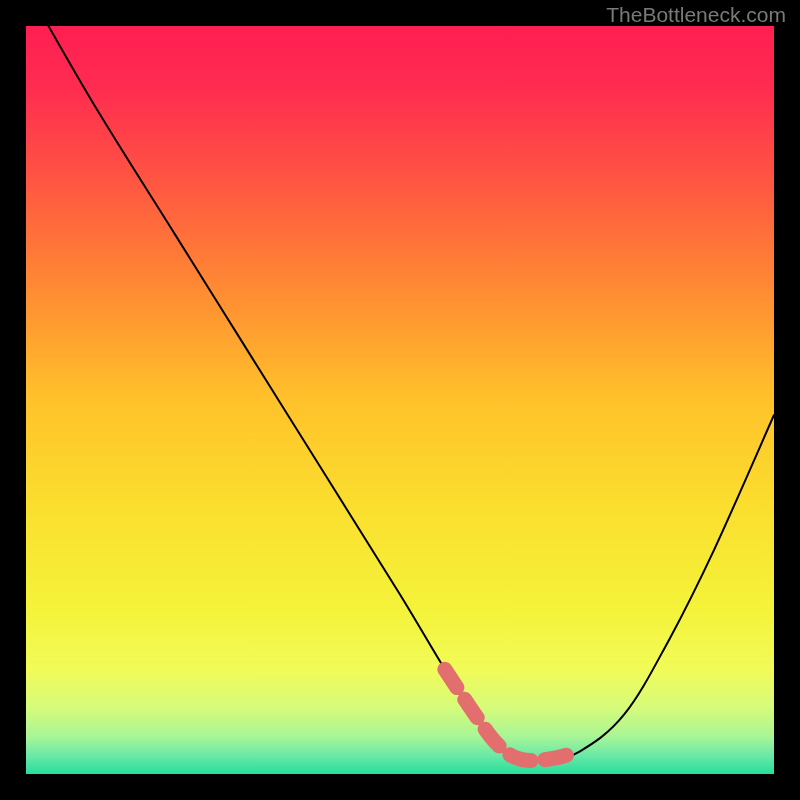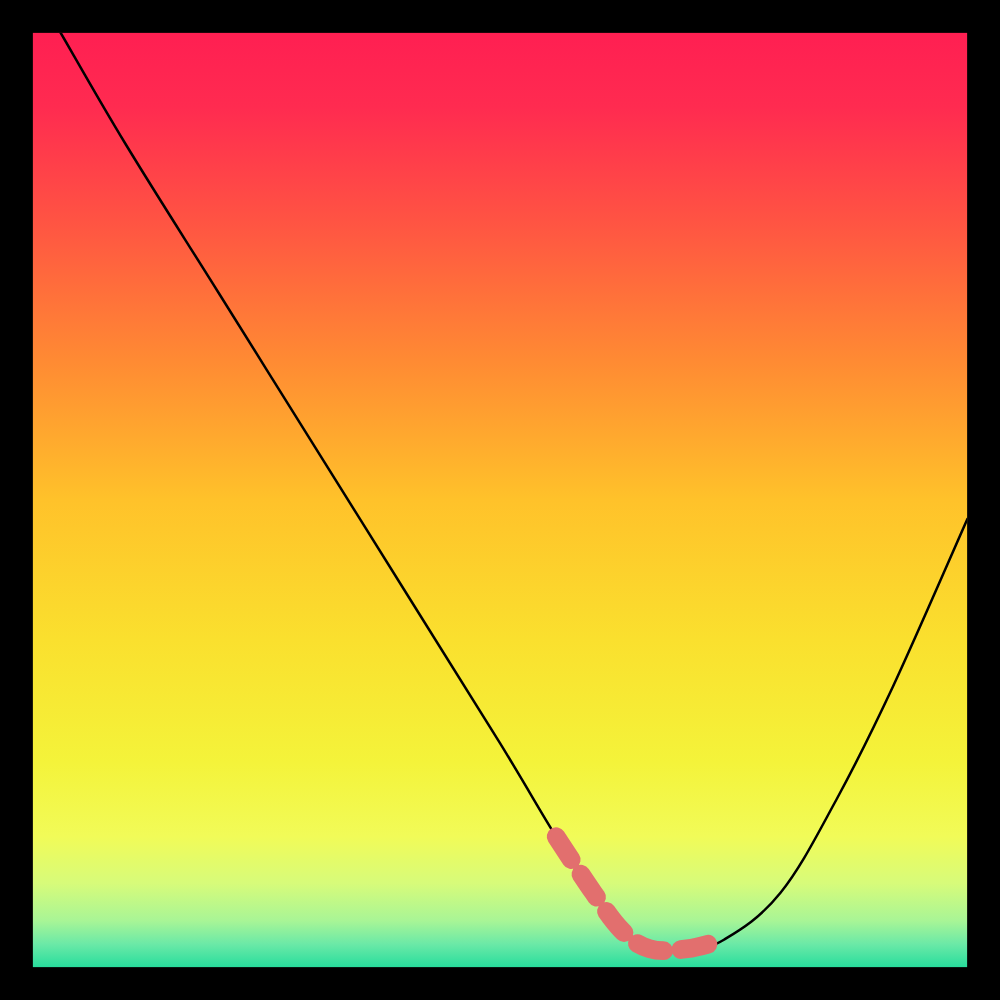--- a/index.html
+++ b/index.html
@@ -71,13 +71,14 @@
             <stop offset="100%" stop-color="#27dd9c"></stop>
           </linearGradient>
       </defs>
       <rect x="0" y="0" width="748" height="748" fill="url(#bg)"></rect>
     </svg>
     <svg class="curve" viewBox="0 0 748 748" preserveAspectRatio="none">
       <path id="curve-path" d="M 22.4 0.0 C 31.9 16.2, 51.9 52.1, 74.8 89.8 C 97.7 127.5, 122.7 166.4, 149.6 209.4 C 176.5 252.5, 197.5 286.0, 224.4 329.1 C 251.3 372.2, 272.3 405.7, 299.2 448.8 C 326.1 491.9, 352.5 533.5, 374.0 568.5 C 395.5 603.5, 405.4 621.7, 418.9 643.3 C 432.3 664.8, 439.4 674.7, 448.8 688.2 C 458.2 701.6, 463.2 710.0, 471.2 718.1 C 479.3 726.2, 484.3 730.3, 493.7 733.0 C 503.1 735.7, 512.8 734.4, 523.6 733.0 C 534.4 731.7, 540.1 733.6, 553.5 725.6 C 567.0 717.5, 582.2 708.4, 598.4 688.2 C 614.6 668.0, 627.1 643.0, 643.3 613.4 C 659.4 583.7, 669.3 564.0, 688.2 523.6 C 707.0 483.2, 737.2 413.2, 748.0 389.0" fill="none" stroke="#000" stroke-width="2" stroke-linecap="round" stroke-linejoin="round"></path>
       <path id="highlight-path" d="M 418.9 643.3 C 424.3 651.4, 439.4 674.7, 448.8 688.2 C 458.2 701.6, 463.2 710.0, 471.2 718.1 C 479.3 726.2, 484.3 730.3, 493.7 733.0 C 503.1 735.7, 512.8 734.4, 523.6 733.0 C 534.4 731.7, 548.1 726.9, 553.5 725.6" fill="none" stroke="#e26f6e" stroke-width="15" stroke-linecap="round" stroke-linejoin="round" stroke-dasharray="22 14"></path>
     </svg>
   </div>
+  <div class="watermark">TheBottleneck.com</div>
 </div>
 
 </body></html>

